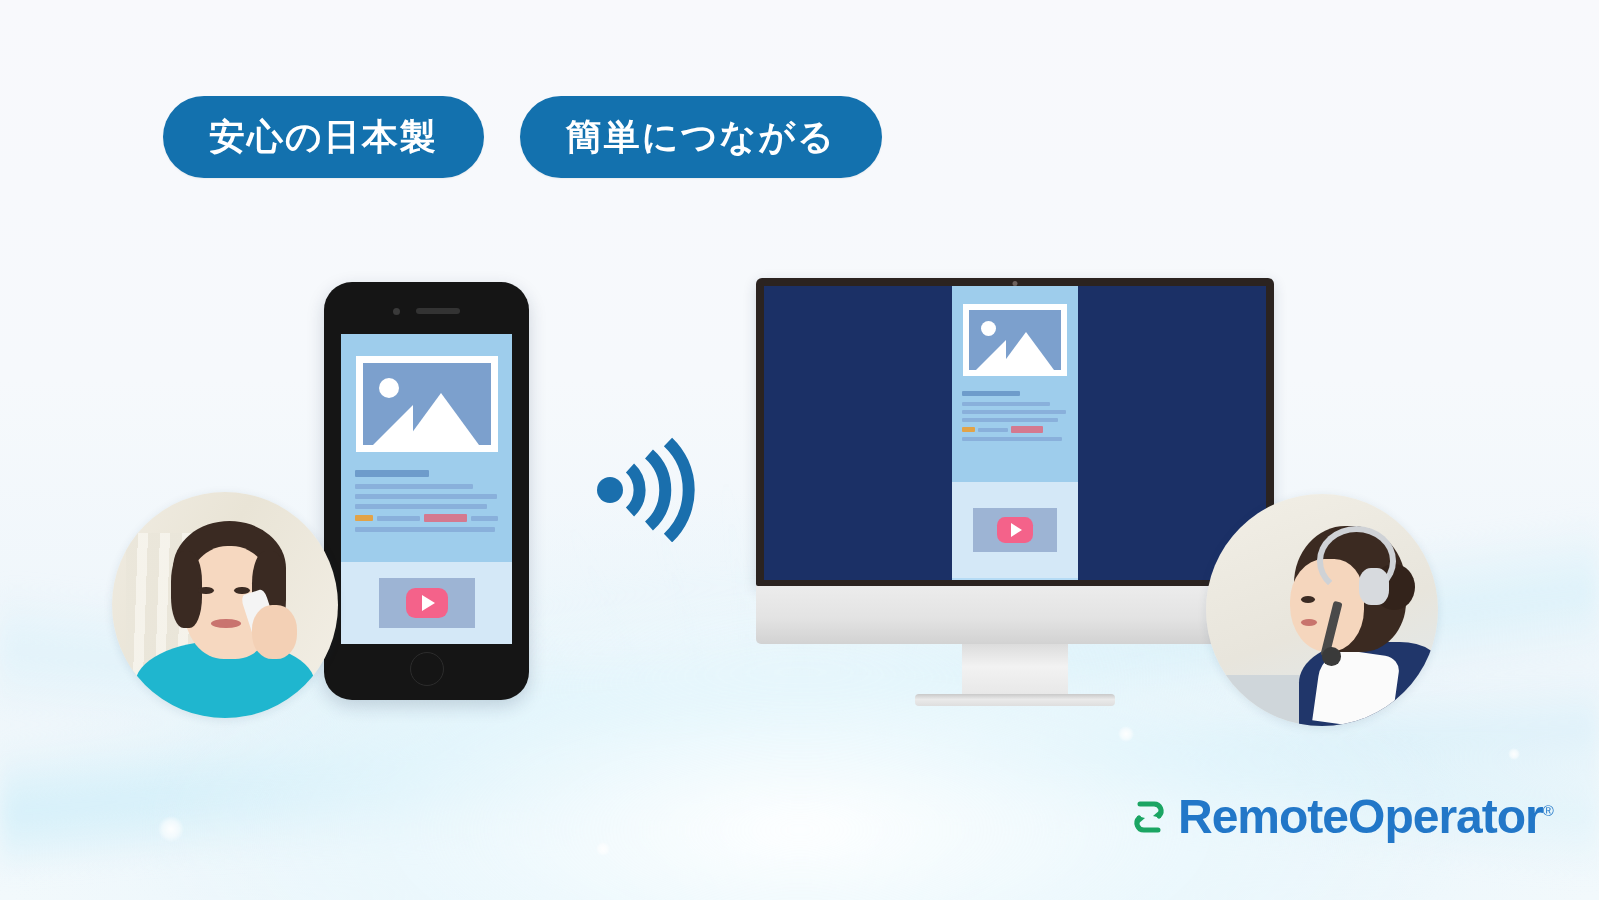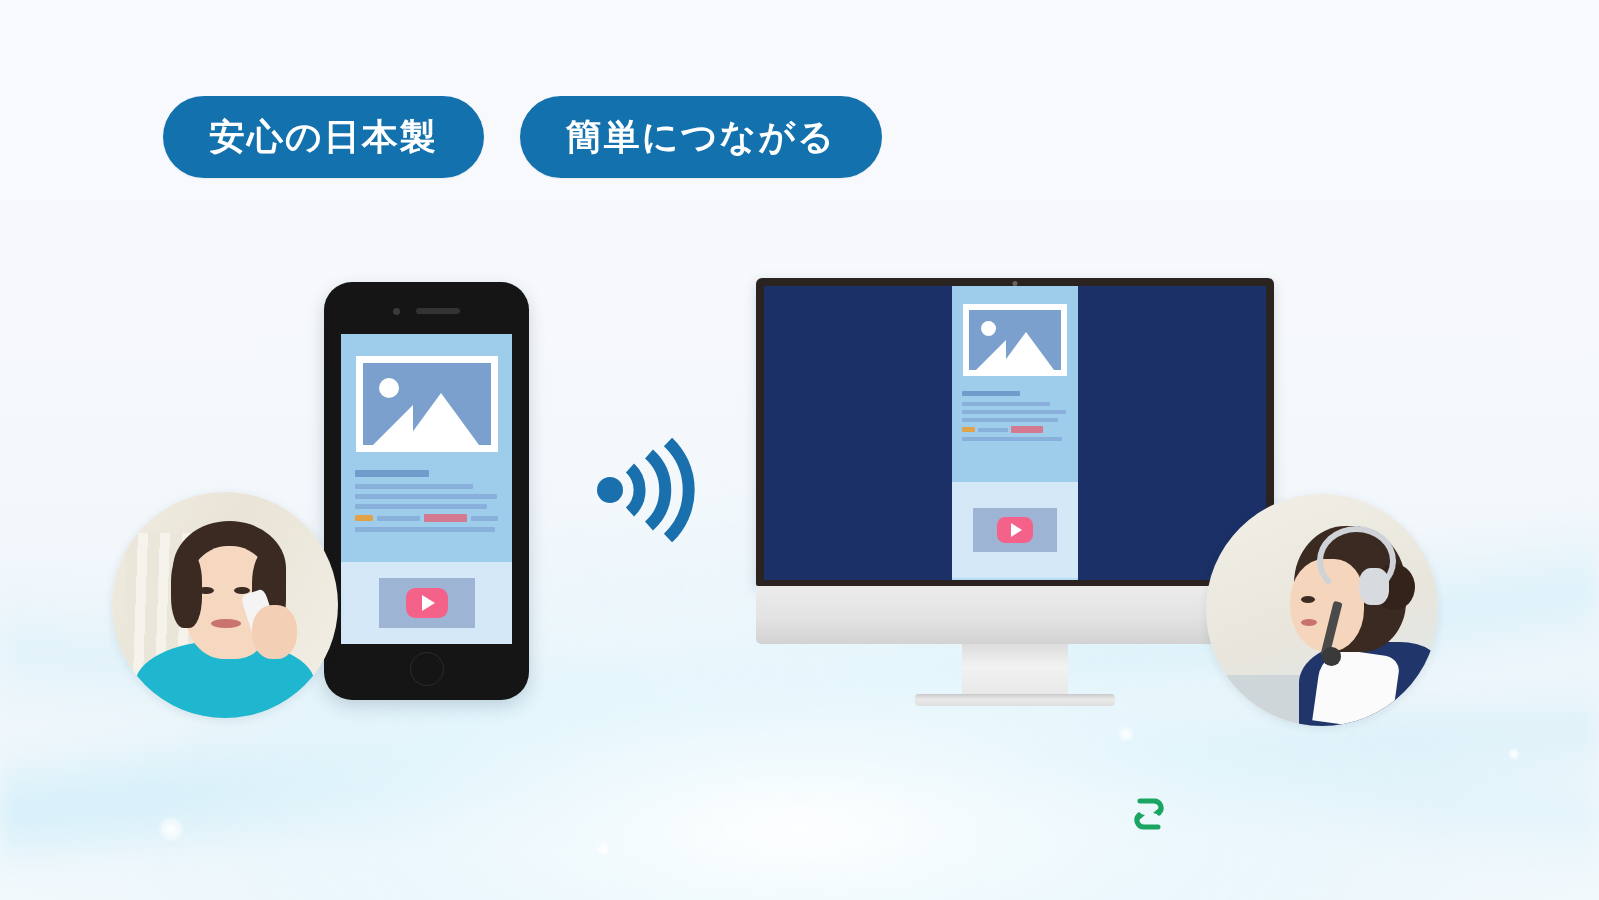--- a/index.html
+++ b/index.html
@@ -349,15 +349,18 @@
 
   <div class="logo">
     <span class="logo-mark">
       <svg width="42" height="42" viewBox="0 0 42 42">
         <path d="M12 8 L26 8 A7 7 0 0 1 31 20" stroke="#1ba563" stroke-width="5" fill="none" stroke-linecap="round"></path>
         <path d="M30 34 L16 34 A7 7 0 0 1 11 22" stroke="#1ba563" stroke-width="5" fill="none" stroke-linecap="round"></path>
         <path d="M32 14 L33 22 L25 20 Z" fill="#1ba563"></path>
         <path d="M10 28 L9 20 L17 22 Z" fill="#1ba563"></path>
       </svg>
     </span>
+    <span class="logo-text">
+      <span>RemoteOperator</span><span class="logo-reg">®</span>
+    </span>
   </div>
 
 </div>
 
 </body></html>

